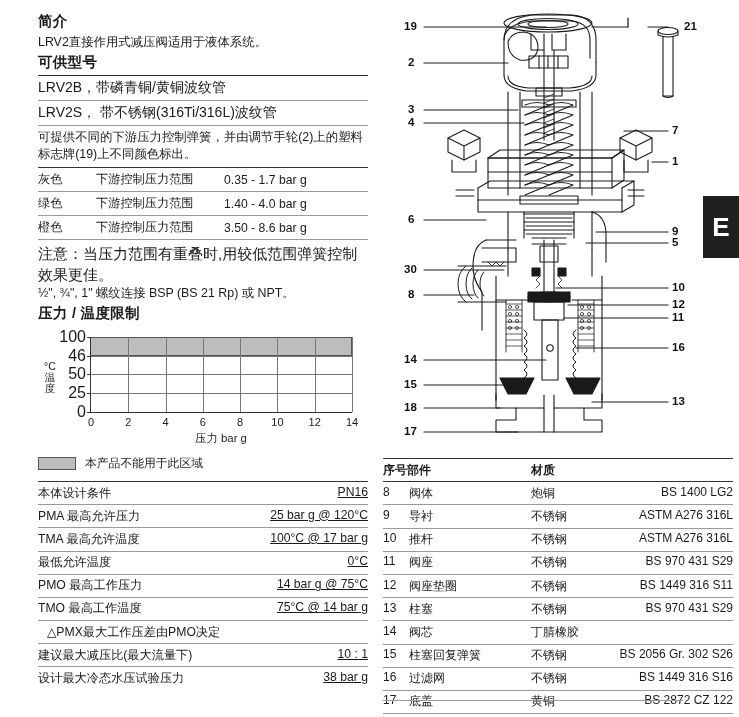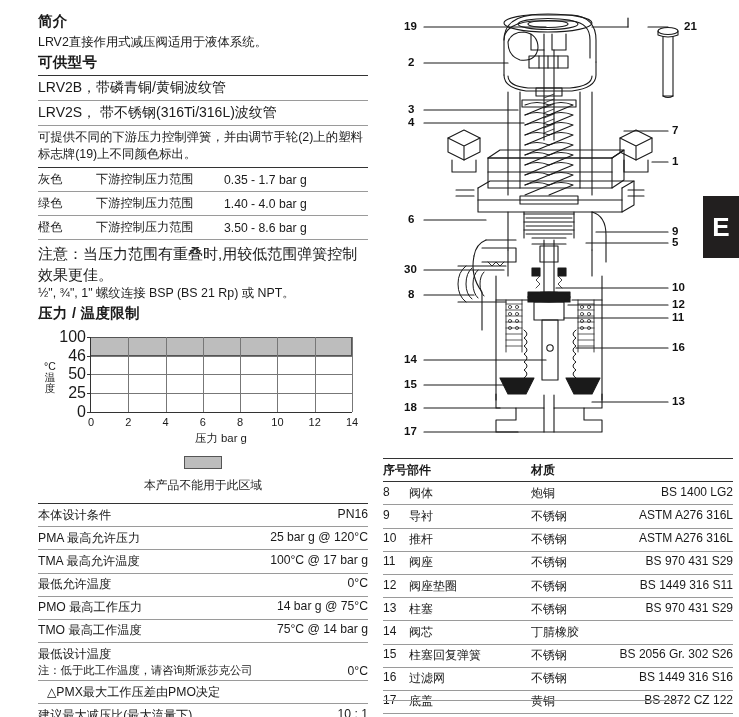--- a/index.html
+++ b/index.html
@@ -73,30 +73,30 @@
   }
   .ytickmark { position:absolute; right:100%; width:4px; height:0; border-top:1.4px solid #333; }
   .xtick {
     position:absolute; top:100%; margin-top:4px;
     font-size:11px; transform:translateX(-50%); white-space:nowrap;
   }
   .xaxis-title {
     position:absolute; left:52px; top:100px; width:262px;
     text-align:center; font-size:11.4px;
   }
-  .legend { margin-top:17px; display:flex; align-items:center; gap:9px;flex-direction:column; }
+  .legend { margin-top:17px; display:flex; align-items:center; gap:9px; }
   .legend-swatch { width:38px; height:13px; background:#bdbdbd; border:1px solid #555; }
   .legend-text { font-size:11.8px; }
 
   
   .spec { width:100%; border-collapse:collapse; font-size:12.2px; margin-top:9px; }
   .spec tr { border-bottom:1px solid #9a9a9a; }
   .spec tr.firstrow { border-top:1.4px solid #333; }
   .spec td { padding:2.6px 0; vertical-align:top; }
-  .spec td.val { text-align:right; white-space:nowrap; }
+  .spec td.val { text-align:right; white-space:nowrap;text-decoration:underline; }
   .spec .sub { font-size:11.3px; }
   .spec tr.noline { border-bottom:none; }
 
   
   .right-col { position:absolute; left:378px; top:0px; width:355px; }
   .diagram { position:relative; width:300px; height:445px; margin-left:18px; }
   .diagram svg { position:absolute; left:0; top:0; }
   .callout {
     position:absolute; font-size:11.5px; font-weight:bold; color:#111;
   }
@@ -238,27 +238,20 @@
         <td>最低允许温度</td>
         <td class="val">0°C</td>
       </tr>
       <tr>
         <td>PMO 最高工作压力</td>
         <td class="val">14 bar g @ 75°C</td>
       </tr>
       <tr>
         <td>TMO 最高工作温度</td>
         <td class="val">75°C @ 14 bar g</td>
-      </tr>
-      <tr>
-        <td>
-          <div>最低设计温度</div>
-          <div class="sub">注：低于此工作温度，请咨询斯派莎克公司</div>
-        </td>
-        <td class="val" style="vertical-align:bottom;">0°C</td>
       </tr>
       <tr>
         <td style="padding-left:9px;">△PMX最大工作压差由PMO决定</td>
         <td class="val"></td>
       </tr>
       <tr>
         <td>建议最大减压比(最大流量下)</td>
         <td class="val">10 : 1</td>
       </tr>
       <tr class="noline">

